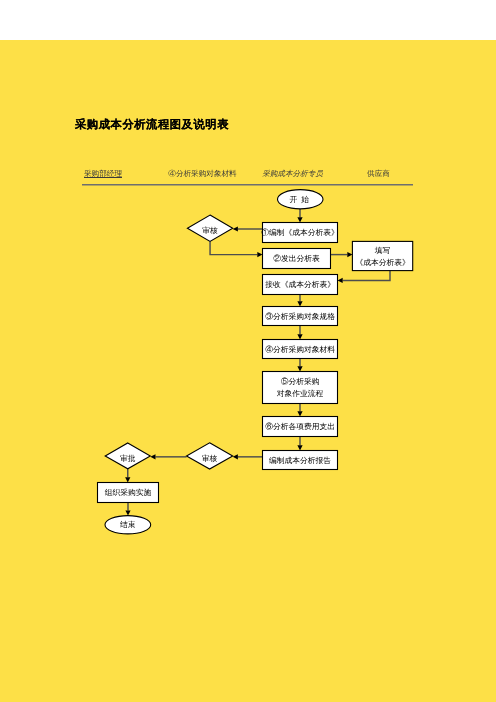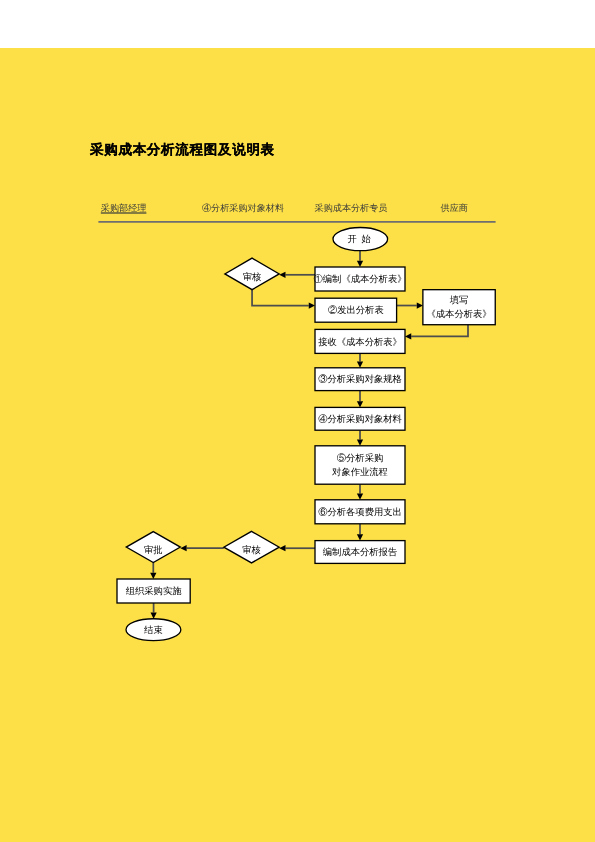--- a/index.html
+++ b/index.html
@@ -20,21 +20,21 @@
 </head>
 <body>
 
 <div id="page">
 
   <div id="doc-title">采购成本分析流程图及说明表</div>
 
   <div id="col-header-row">
       <div class="col-header" style="left: 103px; text-decoration: underline;">采购部经理</div>
       <div class="col-header" style="left: 202.5px;">④分析采购对象材料</div>
-      <div class="col-header" style="left: 292.5px;">采购成本分析专员</div>
+      <div class="col-header" style="left: 292.5px; font-style: italic;">采购成本分析专员</div>
       <div class="col-header" style="left: 378.5px; text-align: right;">供应商</div>
     </div>
 
   <svg id="chart" width="496" height="702" viewBox="0 0 496 702">
     <line id="header-rule" stroke="#6e6e6e" stroke-width="1.5" x1="82" x2="413" y1="144.82" y2="144.82"></line>
     <g id="connector-layer">
         <g>
           <path d="M300 168.9 L300.00 177.30" fill="none" stroke="#4d4d4d" stroke-width="1.45"></path>
           <polygon points="300.00,182.50 297.40,177.30 302.60,177.30" fill="#000000"></polygon>
         </g>

